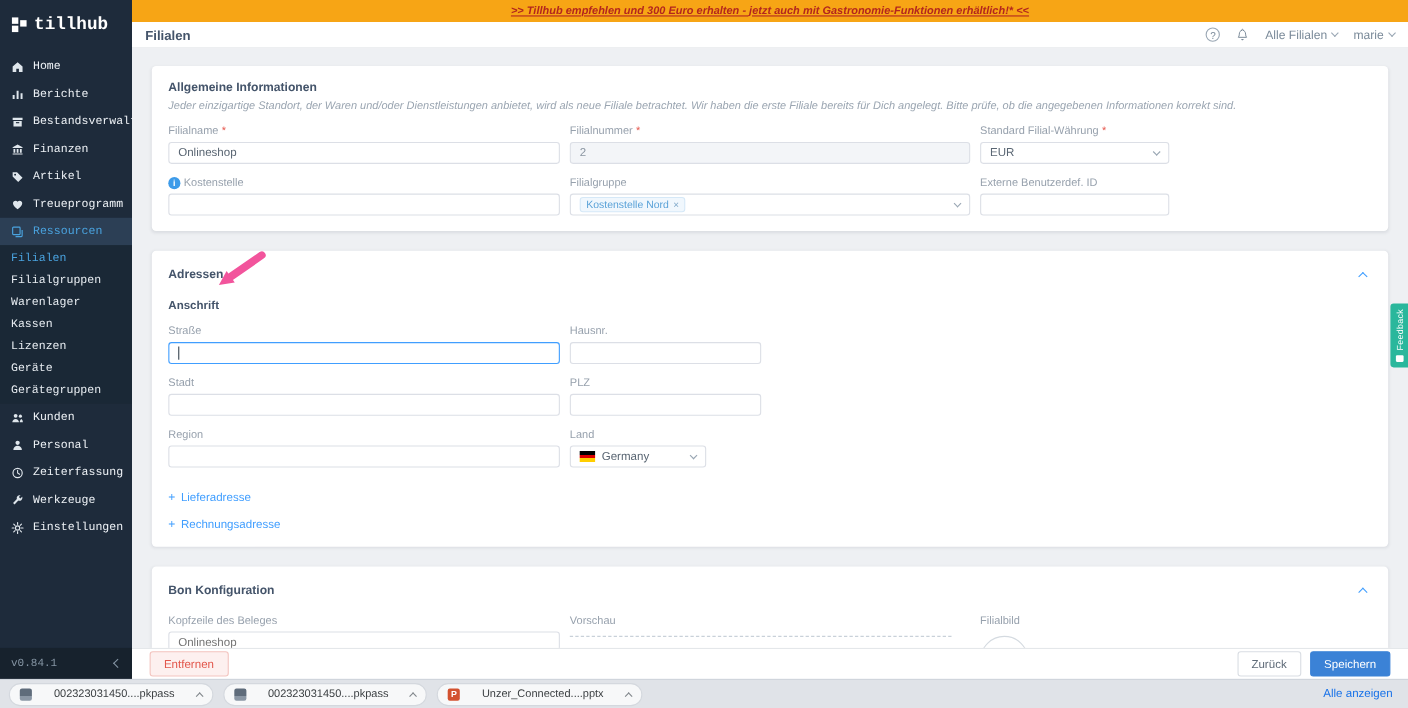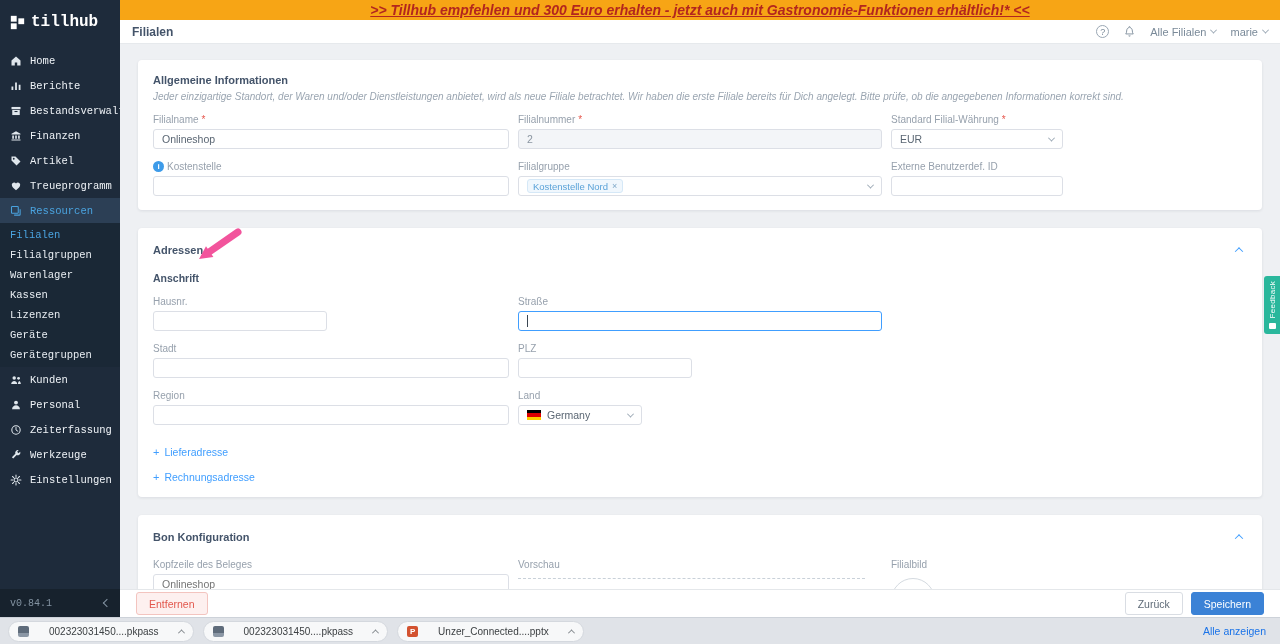--- a/index.html
+++ b/index.html
@@ -16,21 +16,21 @@
   .nav-item.active{background:#2c3f55;color:var(--accent-light,#4aa3df);}
   .nav-item.active .nav-icon{color:#4aa3df;}
   .nav-sub{background:#1a2836;padding:2px 0;}
   .nav-subitem{display:block;height:20px;line-height:20px;padding:0 10px;font-size:10.5px;color:#e8edf2;cursor:pointer;white-space:nowrap;}
   .nav-subitem.selected{color:#4aa3df;}
   .version-bar{height:28px;background:#17222d;display:flex;align-items:center;justify-content:space-between;padding:0 10px;font-size:10px;color:#8494a3;}
   .collapse-chev{width:6px;height:6px;border-left:1.4px solid #8494a3;border-bottom:1.4px solid #8494a3;transform:rotate(45deg);display:inline-block;cursor:pointer;}
 
   
   .main{flex:1;display:flex;flex-direction:column;min-width:0;}
-  .banner{height:20px;background:var(--banner-bg,#f7a515);display:flex;align-items:center;justify-content:center;font-size:14px;font-weight:bold;font-style:italic;color:var(--banner-text,#b3261e);text-decoration:underline;cursor:pointer;flex-shrink:0;}
+  .banner{height:20px;background:var(--banner-bg,#f7a515);display:flex;align-items:center;justify-content:center;font-size:10px;font-weight:bold;font-style:italic;color:var(--banner-text,#b3261e);text-decoration:underline;cursor:pointer;flex-shrink:0;}
   .topbar{height:24px;background:#fff;border-bottom:1px solid #e6e9ec;display:flex;align-items:center;padding:0 12px;flex-shrink:0;}
   .page-title{font-size:12px;font-weight:bold;color:#44546a;}
   .topbar-right{margin-left:auto;display:flex;align-items:center;gap:14px;color:#7a8a99;font-size:11px;}
   .help-icon{width:13px;height:13px;border:1px solid #9aa7b4;border-radius:50%;font-size:9px;display:flex;align-items:center;justify-content:center;cursor:pointer;color:#7a8a99;}
   .bell{display:flex;color:#7a8a99;cursor:pointer;}
   .dropdown-trigger{display:flex;align-items:center;gap:5px;cursor:pointer;}
   .chev{width:5px;height:5px;border-right:1.3px solid #9aa7b4;border-bottom:1.3px solid #9aa7b4;transform:rotate(45deg) translate(-1px,-1px);display:inline-block;}
 
   
   .content{flex:1;overflow:hidden;padding:16px 18px 0;background:#eef0f3;}
@@ -321,32 +321,32 @@
           <span class="card-title">Adressen</span>
           <span class="collapse-btn">
               <span class="chev-up"></span>
             </span>
         </div>
         <div class="subsection-title">Anschrift</div>
 
         <div class="fields-grid" style="grid-template-columns:356px 364px;">
           <div>
             <div class="field-label">
-                <span>Hausnr.</span>
-              </div>
-            <input class="tb-input w-174" style="">
-          </div>
-          <div>
-            <div class="field-label">
                 <span>Straße</span>
               </div>
             <div class="input-wrap">
               <input class="tb-input focused" style="">
               <span class="input-caret"></span>
             </div>
+          </div>
+          <div>
+            <div class="field-label">
+                <span>Hausnr.</span>
+              </div>
+            <input class="tb-input w-174" style="">
           </div>
 
           <div>
             <div class="field-label">
                 <span>Stadt</span>
               </div>
             <input class="tb-input" style="">
           </div>
           <div>
             <div class="field-label">

